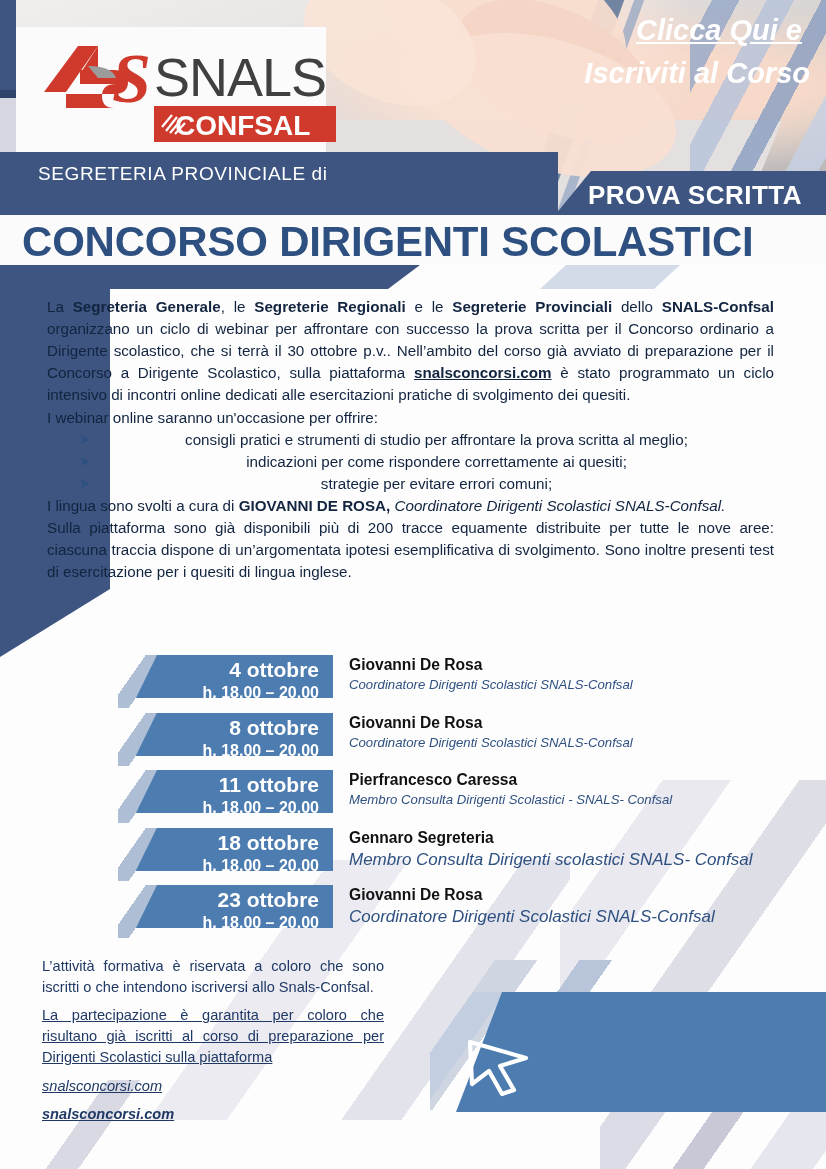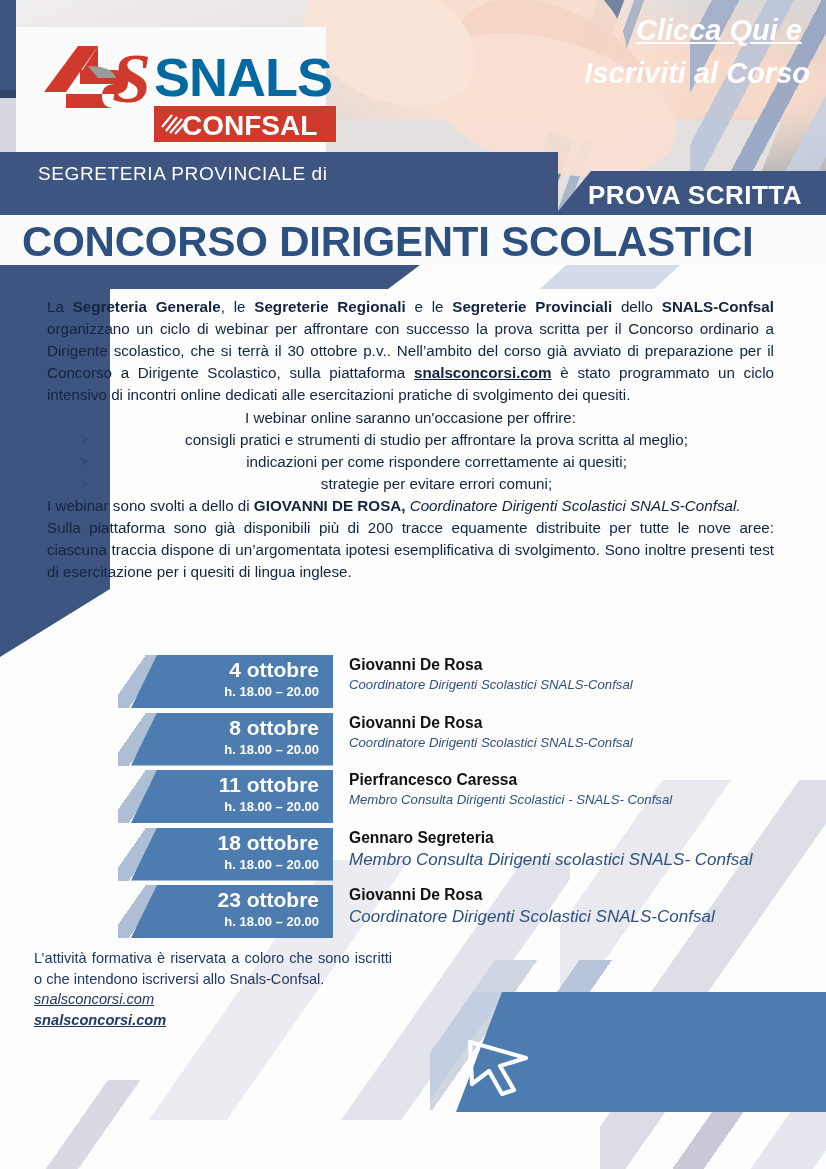--- a/index.html
+++ b/index.html
@@ -72,26 +72,26 @@
   
   .hero-left-strip{position:absolute;left:0;top:0;width:16px;height:90px;background:#3d5580;z-index:6;}
   .hero-left-strip2{position:absolute;left:0;top:90px;width:16px;height:8px;background:#2f4468;z-index:6;}
   .hero-left-light{position:absolute;left:0;top:98px;width:16px;height:117px;background:#d7d7e2;z-index:6;}
 
   
   .logo-plate{position:absolute;left:16px;top:27px;width:310px;height:125px;
               background:#fbfbfb;z-index:7;}
   .logo-wrap{position:absolute;left:36px;top:40px;width:300px;height:115px;z-index:8;}
 
-  .snals-txt{position:absolute;left:96px;top:6px;font-size:54px;font-weight:bold;
-             letter-spacing:-1px;color:#0369a1;font-family:"Liberation Sans",sans-serif;}
+  .snals-txt{position:absolute;left:96px;top:6px;font-size:54px;font-weight:normal;
+             letter-spacing:-1px;color:#404040;font-family:"Liberation Sans",sans-serif;}
   .snals-s{position:absolute;left:76px;top:-1px;font-size:70px;font-weight:bold;
            color:#cf3a2c;font-family:"Liberation Serif",serif;font-style:italic;}
   .confsal-bar{position:absolute;left:118px;top:66px;width:182px;height:36px;background:#cf3a2c;}
-  .confsal-txt{position:absolute;left:146px;top:70px;font-size:28px;font-weight:bold;
+  .confsal-txt{position:absolute;left:139px;top:70px;font-size:28px;font-weight:bold;
                color:#ffffff;letter-spacing:0px;}
   .confsal-mark{position:absolute;left:124px;top:73px;width:26px;height:22px;overflow:hidden;}
 
   
   .seg-band{position:absolute;left:0;top:152px;width:558px;height:63px;background:#3d5580;z-index:7;}
   .seg-txt{position:absolute;left:38px;top:163px;z-index:8;color:#ffffff;
            font-size:19px;letter-spacing:0.6px;font-family:"Liberation Sans",sans-serif;}
 
   
   .ps-band{position:absolute;left:555px;top:171px;width:271px;height:44px;background:#3d5580;z-index:7;
@@ -118,42 +118,42 @@
   .bodybox{position:absolute;left:47px;top:296px;width:727px;height:350px;z-index:4;
            color:#12243f;font-size:15.2px;line-height:1.455;text-align:justify;
            font-family:"Liberation Sans",sans-serif;}
   .bodybox p{margin:0;}
   .bodybox b{font-weight:bold;}
   .bodybox i{font-style:italic;}
   .bodybox u{text-decoration:underline;}
   .ul{margin:0;padding:0;list-style:none;}
   .ul li{position:relative;padding-left:52px;text-align:center;}
   .ul li .bullet{position:absolute;left:32px;top:0px;color:#2e5080;font-size:14px;}
-  .noj{text-align:center;}
+  .noj{text-align:left;}
 
   
   .sched{position:absolute;left:0;top:653px;width:826px;z-index:5;}
   .srow{position:relative;height:57.5px;}
-  .datebox{position:absolute;left:131px;top:2px;width:202px;height:53px;
+  .datebox{position:absolute;left:131px;top:2px;width:202px;height:43px;
            background:#4d7cb0;color:#ffffff;
            clip-path:polygon(26px 0, 202px 0, 202px 53px, 0 53px);}
   .datebox .dt{position:absolute;right:14px;top:3px;font-size:21px;font-weight:bold;}
-  .datebox .hr{position:absolute;right:14px;top:29px;font-size:13px;font-weight:bold;}
+  .datebox .hr{position:absolute;right:14px;top:29px;font-size:16px;font-weight:bold;}
   .dshade{position:absolute;left:118px;top:2px;width:40px;height:53px;
           background:linear-gradient(125deg,rgba(255,255,255,0) 0 36%,#aebfd5 36% 62%,rgba(255,255,255,0) 62%);}
   .sright{position:absolute;left:349px;top:2px;}
   .sname{font-size:15.6px;font-weight:bold;color:#111111;line-height:1.25;}
   .srole{font-size:13.2px;font-style:italic;color:#2e5080;line-height:1.3;margin-top:2px;}
   .srole.sm{font-size:17px;}
 
   
   .note{position:absolute;left:34px;top:948px;width:358px;z-index:6;
         color:#1f3864;font-size:14.6px;line-height:1.42;text-align:justify;
         font-family:"Liberation Sans",sans-serif;}
-  .note p{margin:0;}
+  .note p{margin:8px;}
   .note .u{text-decoration:underline;}
   .note .bi{font-weight:bold;font-style:italic;text-decoration:underline;}
   .note .it{font-style:italic;text-decoration:underline;}
   .note .lead{text-align:justify;}
 
   
   .cta{position:absolute;left:456px;top:992px;width:370px;height:120px;background:#4d7cb0;z-index:7;
        clip-path:polygon(46px 0, 370px 0, 370px 120px, 0 120px);}
   .cta-l1{position:absolute;right:24px;top:14px;z-index:8;color:#ffffff;font-size:29px;
           font-weight:bold;font-style:italic;text-decoration:underline;text-align:center;}
@@ -238,21 +238,21 @@
     <p><span>La </span><b>Segreteria Generale</b><span>, le </span><b>Segreterie Regionali</b><span> e le </span><b>Segreterie Provinciali</b><span> dello </span><b>SNALS-Confsal</b><span> organizzano un ciclo di webinar per affrontare con successo la prova scritta per il Concorso ordinario a Dirigente scolastico, che si terrà il 30 ottobre p.v.. Nell’ambito del corso già avviato di preparazione per il Concorso a Dirigente Scolastico, sulla piattaforma </span><b><u>snalsconcorsi.com</u></b><span> è stato programmato un ciclo intensivo di incontri online dedicati alle esercitazioni pratiche di svolgimento dei quesiti.</span></p>
 
     <p class="noj">I webinar online saranno un'occasione per offrire:</p>
 
     <ul class="ul">
       <li><span class="bullet">➤</span><span>consigli pratici e strumenti di studio per affrontare la prova scritta al meglio;</span></li>
       <li><span class="bullet">➤</span><span>indicazioni per come rispondere correttamente ai quesiti;</span></li>
       <li><span class="bullet">➤</span><span>strategie per evitare errori comuni;</span></li>
     </ul>
 
-    <p><span>I webinar sono svolti a dello di </span><b>GIOVANNI DE ROSA,</b><i> Coordinatore Dirigenti Scolastici SNALS-Confsal.</i></p>
+    <p><span>I lingua sono svolti a cura di </span><b>GIOVANNI DE ROSA,</b><i> Coordinatore Dirigenti Scolastici SNALS-Confsal.</i></p>
 
     <p>Sulla piattaforma sono già disponibili più di 200 tracce equamente distribuite per tutte le nove aree: ciascuna traccia dispone di un’argomentata ipotesi esemplificativa di svolgimento. Sono inoltre presenti test di esercitazione per i quesiti di lingua inglese.</p>
   </div>
 
   <div class="sched">
 
     <div class="srow">
       <div class="dshade"></div>
       <div class="datebox">
         <span class="dt">4 ottobre</span>
@@ -309,20 +309,21 @@
       <div class="sright">
         <div class="sname">Giovanni De Rosa</div>
         <div class="srole sm">Coordinatore Dirigenti Scolastici SNALS-Confsal</div>
       </div>
     </div>
 
   </div>
 
   <div class="note">
     <p class="lead">L’attività formativa è riservata a coloro che sono iscritti o che intendono iscriversi allo Snals-Confsal.</p>
+    <p class="u">La partecipazione è garantita per coloro che risultano già iscritti al corso di preparazione per Dirigenti Scolastici sulla piattaforma</p>
     <p class="it">snalsconcorsi.com</p>
     <p class="bi">snalsconcorsi.com</p>
   </div>
 
   <div class="bgdiag d5"></div>
   <div class="cta-shade"></div>
   <div class="cta"></div>
   <div class="cta-l1">Clicca Qui e</div>
   <div class="cta-l2">Iscriviti al Corso</div>
   <svg class="cta-arrow" width="78" height="66" viewBox="0 0 78 66">

